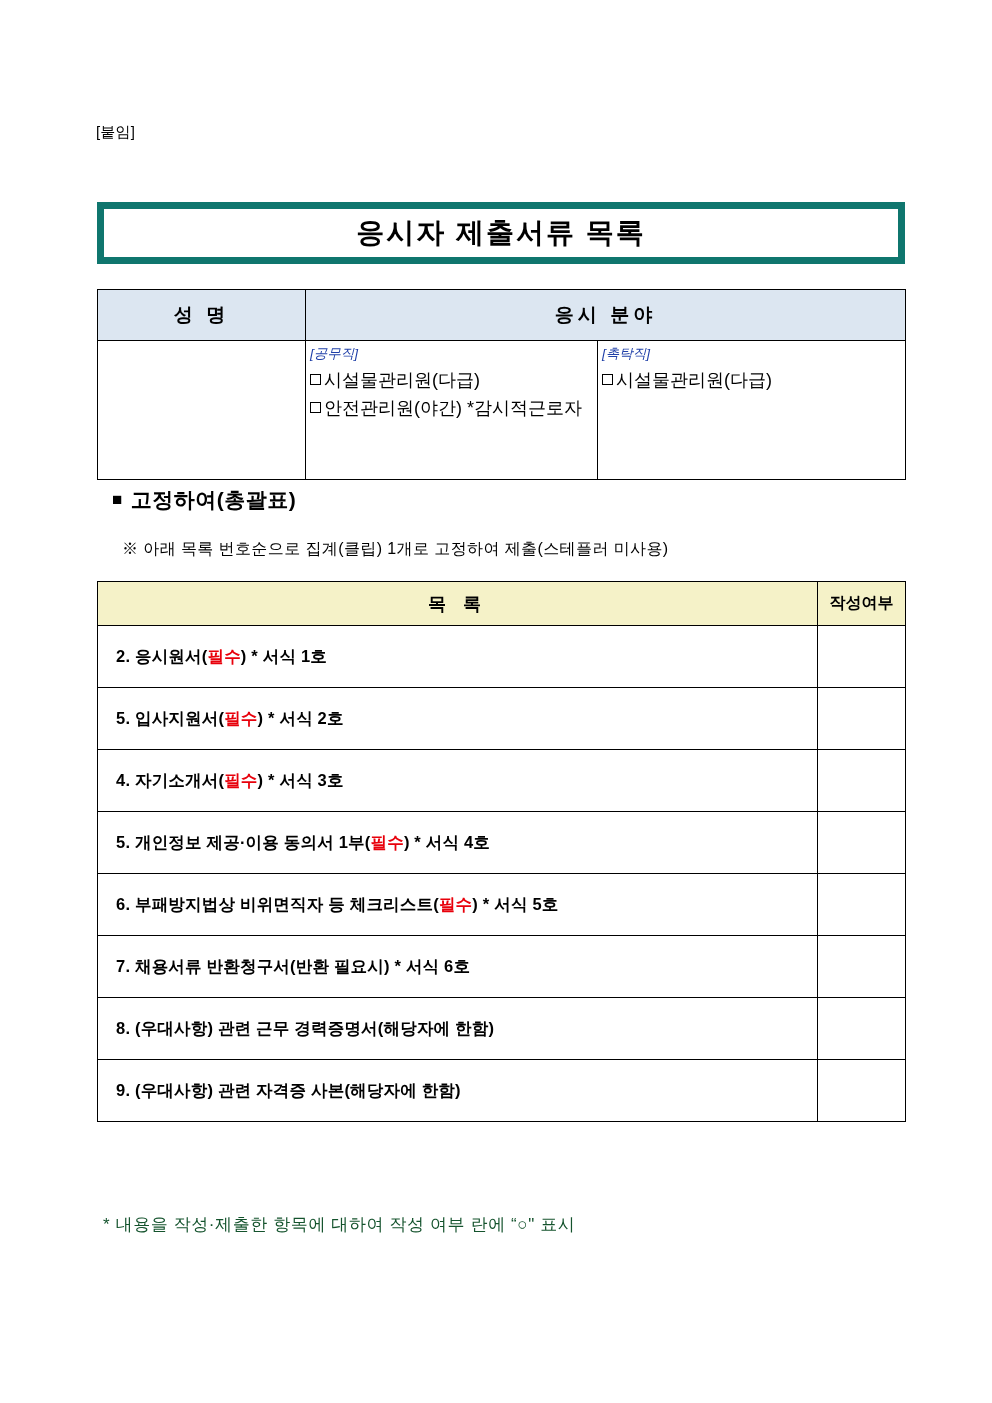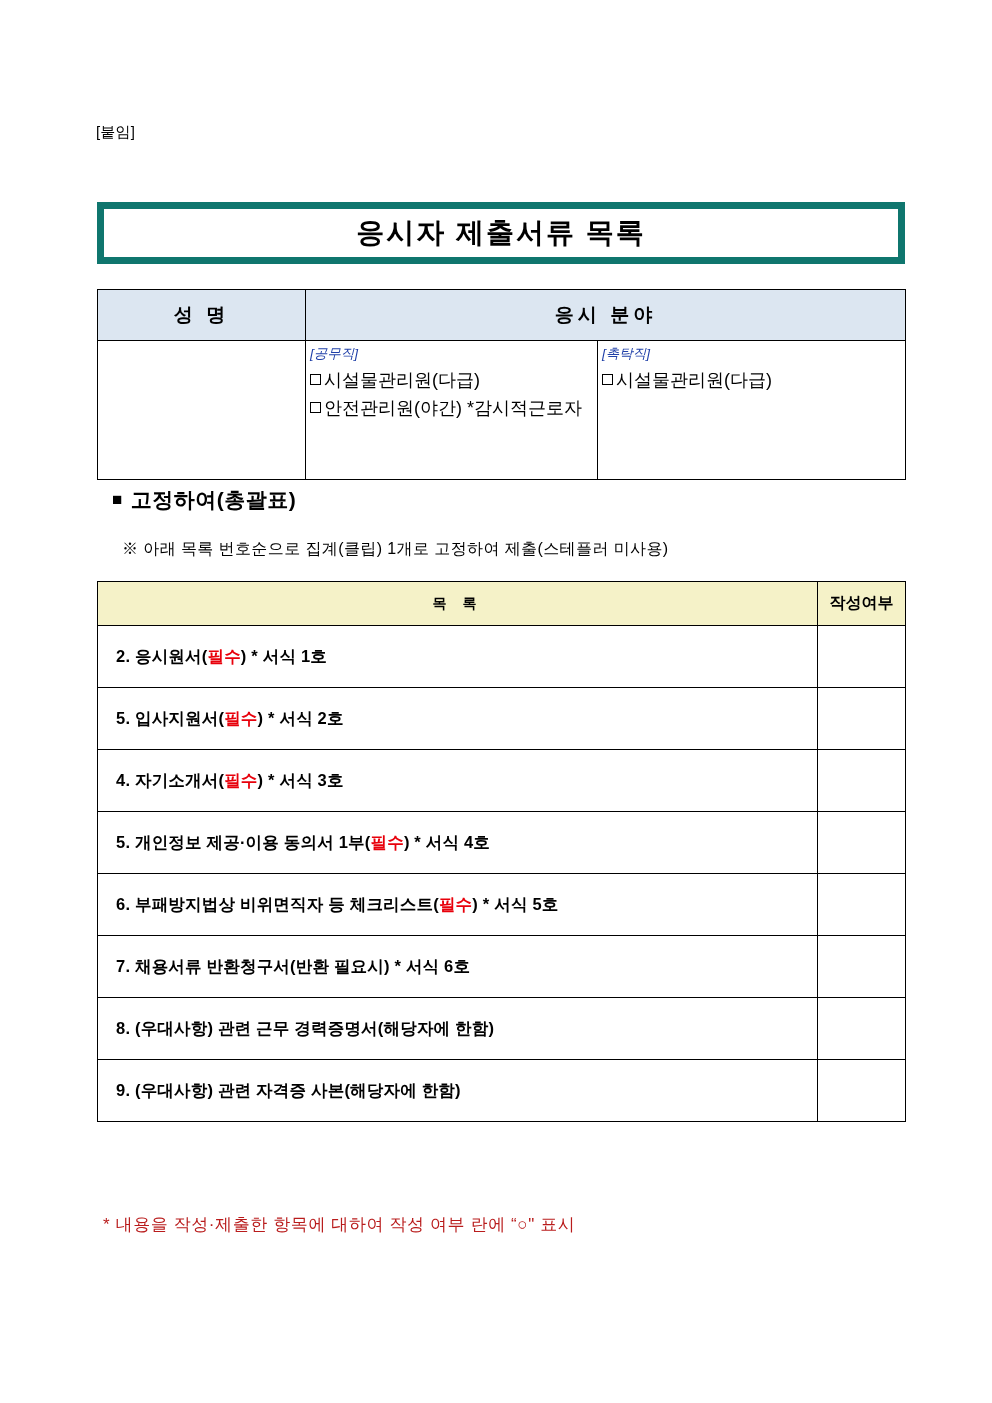--- a/index.html
+++ b/index.html
@@ -134,21 +134,21 @@
     border-collapse: collapse;
     table-layout: fixed;
   }
   .list-table th, .list-table td {
     border: 1px solid #000;
     box-sizing: border-box;
   }
   .list-table thead th {
     background: #f5f2c8;
     height: 44px;
-    font-size: 14px;
+    font-size: 18px;
     font-weight: bold;
   }
   .list-table thead th.col-item {
     letter-spacing: 6px;
   }
   .list-table thead th.col-done {
     font-size: 16px;
     letter-spacing: 0px;
     width: 88px;
   }
@@ -165,21 +165,21 @@
   }
   .req {
     color: #e8000b;
   }
 
   .footer-note {
     position: absolute;
     left: 103px;
     top: 1205px;
     font-size: 17px;
-    color: #b91c1c;
+    color: #14532d;
     letter-spacing: 0.6px;
   }
 </style>
 </head>
 <body>
 
 <div class="page">
 
   <div class="attach-label">[붙임]</div>
 

